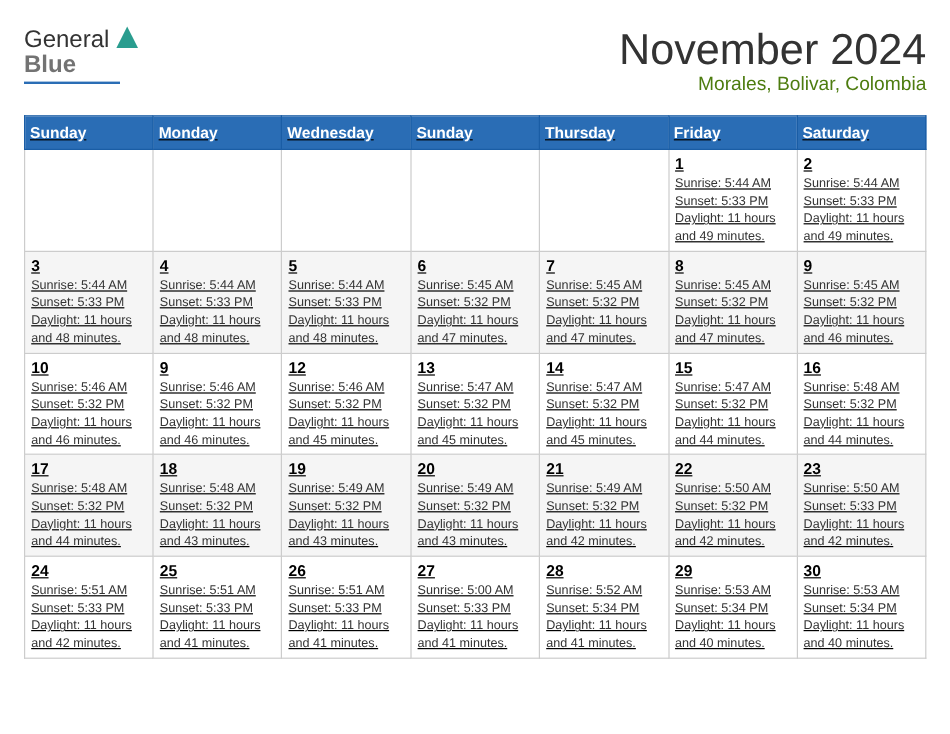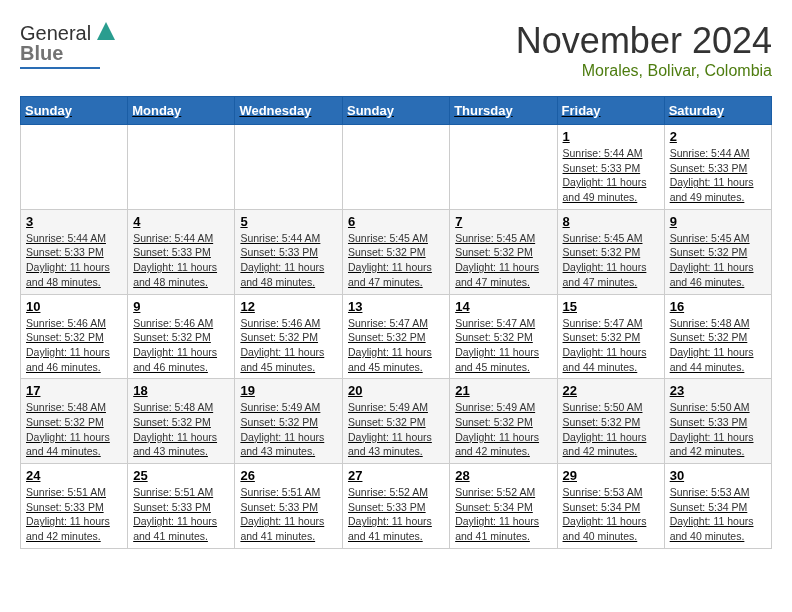--- a/index.html
+++ b/index.html
@@ -336,21 +336,21 @@
           </td>
           <td>
             <span class="day-num">26</span>
             <div class="day-info">Sunrise: 5:51 AM
 Sunset: 5:33 PM
 Daylight: 11 hours
 and 41 minutes.</div>
           </td>
           <td>
             <span class="day-num">27</span>
-            <div class="day-info">Sunrise: 5:52 AM
+            <div class="day-info">Sunrise: 5:00 AM
 Sunset: 5:33 PM
 Daylight: 11 hours
 and 41 minutes.</div>
           </td>
           <td>
             <span class="day-num">28</span>
             <div class="day-info">Sunrise: 5:52 AM
 Sunset: 5:34 PM
 Daylight: 11 hours
 and 41 minutes.</div>

